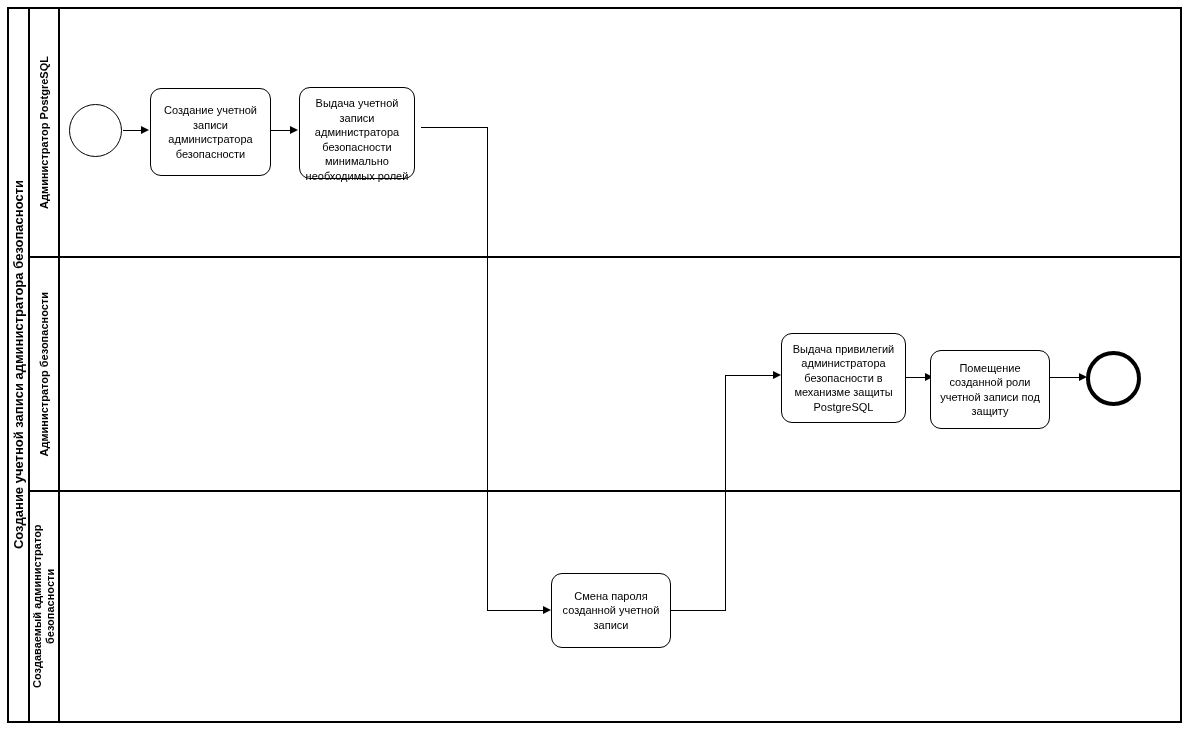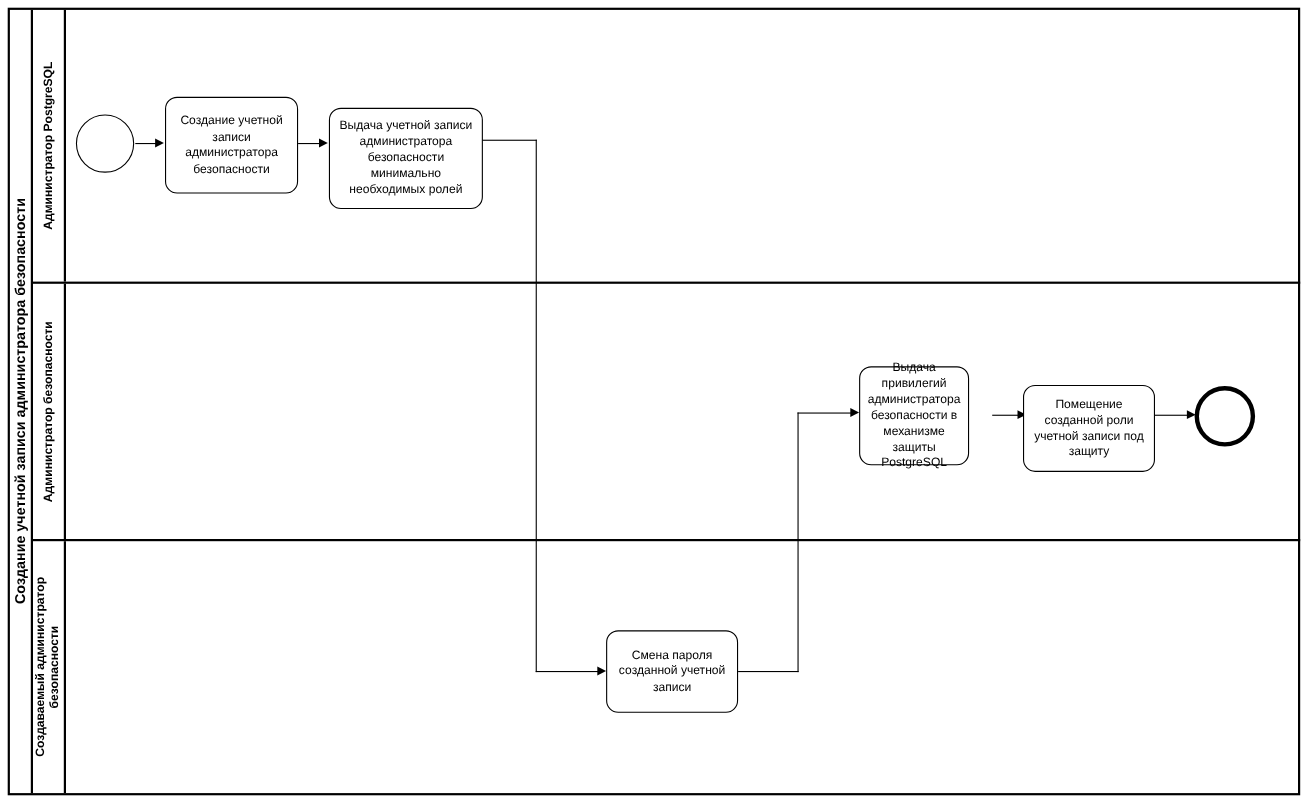--- a/index.html
+++ b/index.html
@@ -192,25 +192,25 @@
   <div class="arrow right" style="left:1079px; top:372.5px;"></div>
 
   <div class="event start" style="left:69px; top:104px; width:53px; height:53px;"></div>
 
   <div class="event end" style="left:1086px; top:351px; width:55px; height:55px;"></div>
 
   <div class="task" style="left:150px; top:88px; width:121px; height:88px;">
     <span>Создание учетной записи администратора безопасности</span>
   </div>
 
-  <div class="task overflow" style="left:299px; top:98px; width:140px; height:92px;">
+  <div class="task overflow" style="left:299px; top:87px; width:116px; height:92px;">
     <span>Выдача учетной записи администратора безопасности минимально необходимых ролей</span>
   </div>
 
-  <div class="task" style="left:781px; top:333px; width:100px; height:90px;">
+  <div class="task" style="left:781px; top:333px; width:125px; height:90px;">
     <span>Выдача привилегий администратора безопасности в механизме защиты PostgreSQL</span>
   </div>
 
   <div class="task" style="left:930px; top:350px; width:120px; height:79px;">
     <span>Помещение созданной роли учетной записи под защиту</span>
   </div>
 
   <div class="task" style="left:551px; top:573px; width:120px; height:75px;">
     <span>Смена пароля созданной учетной записи</span>
   </div>

